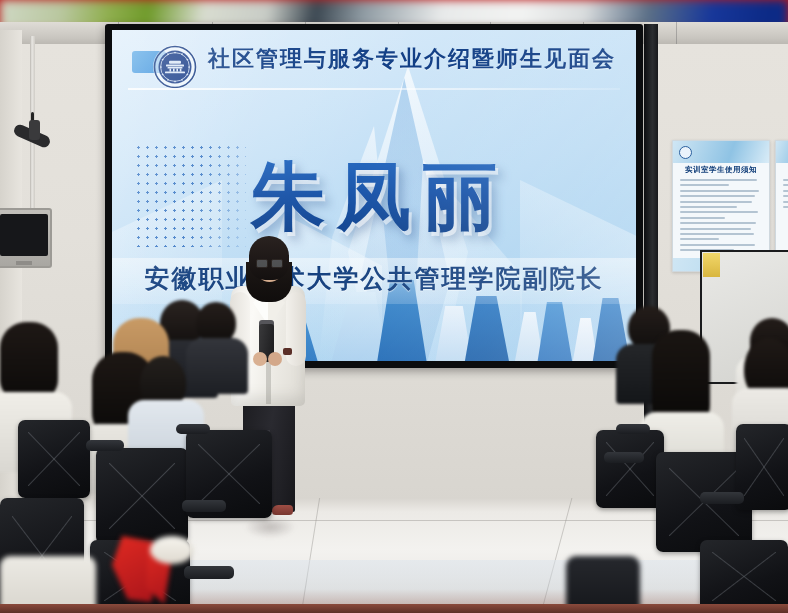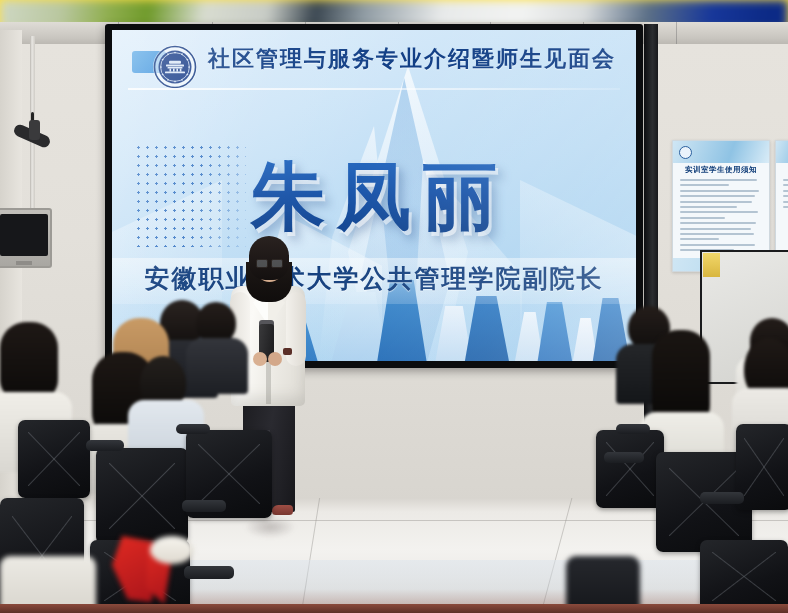--- a/index.html
+++ b/index.html
@@ -1,17 +1,17 @@
 <!DOCTYPE html>
 <html><head>
 <meta charset="utf-8">
 <style>
   html,body{margin:0;padding:0;background:#111;}
   body{font-family:"Liberation Sans",sans-serif;}
-  #stage{position:relative;width:788px;height:613px;overflow:hidden;background:#fde047;}
+  #stage{position:relative;width:788px;height:613px;overflow:hidden;background:#b91c1c;}
 
   
   .blur-top{position:absolute;left:0;top:0;width:788px;height:30px;
     background:linear-gradient(100deg,#cfd8c4 0%,#b9c79f 8%,#8fae4e 14%,#6f9a2a 19%,#d8dcd0 26%,#c8ccc6 34%,#3a4650 40%,#8e9aa2 46%,#e8eaea 56%,#f2f3f2 66%,#d9dcdd 74%,#5b6f86 82%,#17379a 90%,#0c2a86 97%);
     filter:blur(5px);}
   .ceiling{position:absolute;left:0;top:22px;width:788px;height:26px;
     background:linear-gradient(180deg,#dfdcd6,#c9c6c0 60%,#b4b1ab);}
   .ceiling .seam{position:absolute;top:0;height:100%;width:1px;background:rgba(90,90,92,.35);}
   .wall{position:absolute;left:0;top:44px;width:788px;height:480px;
     background:linear-gradient(180deg,#e6e3dd 0%,#e3e0da 40%,#dedbd5 70%,#d7d4ce 100%);}

